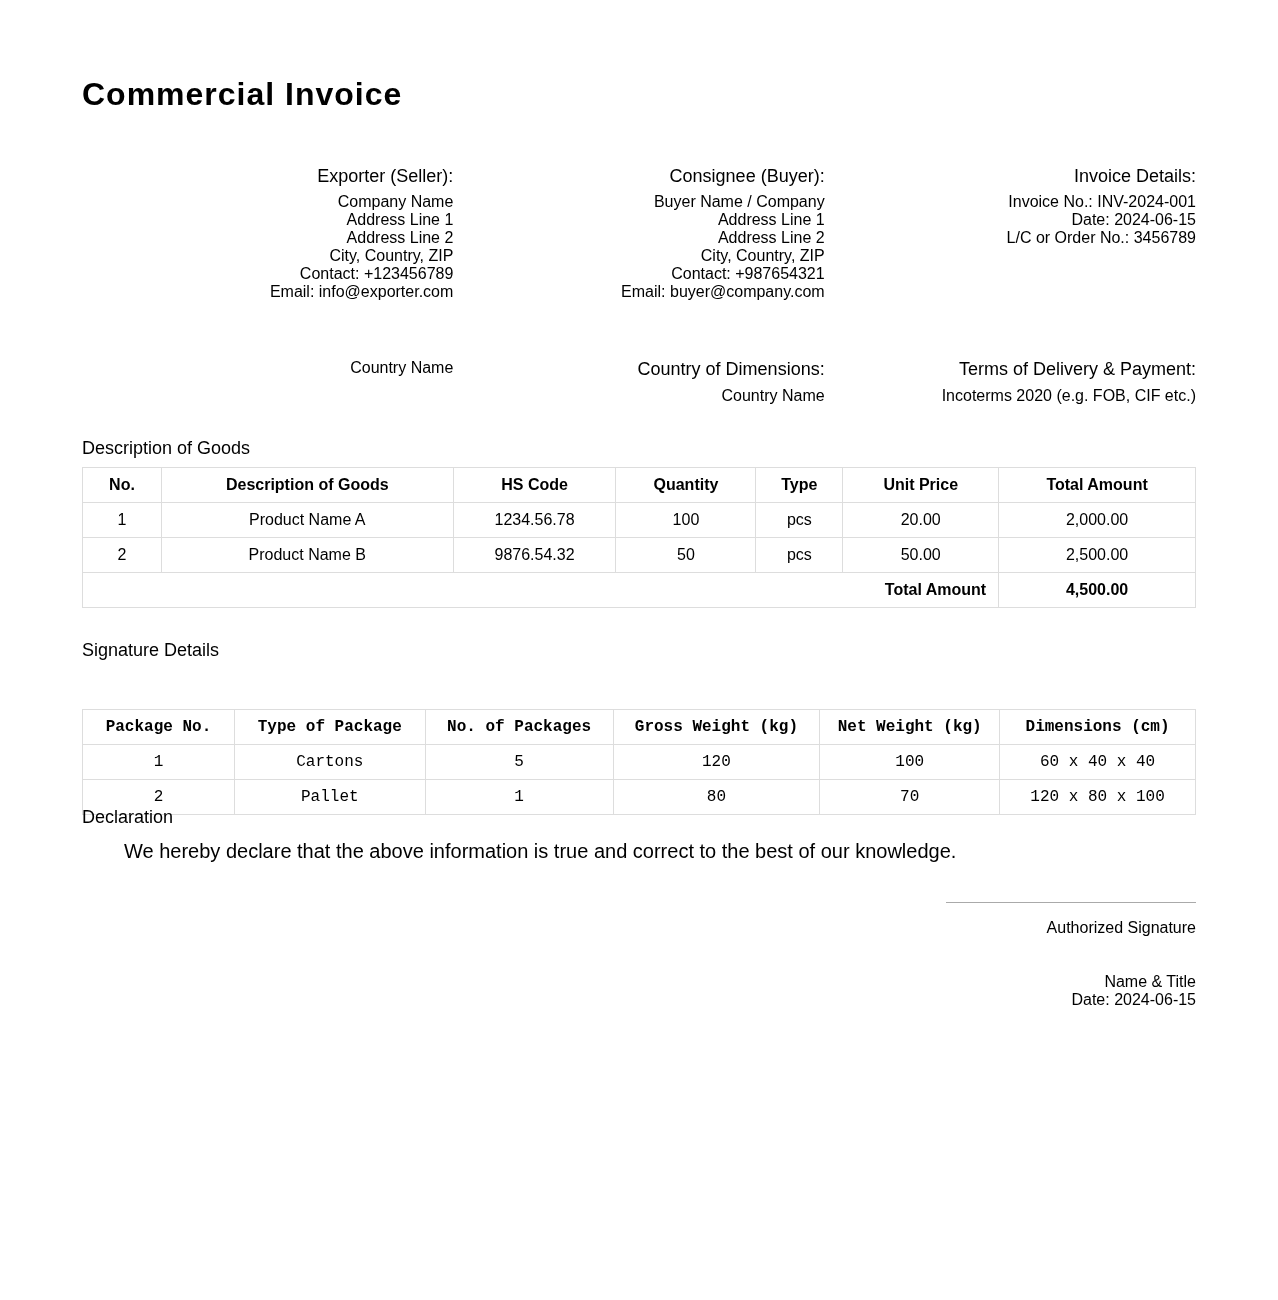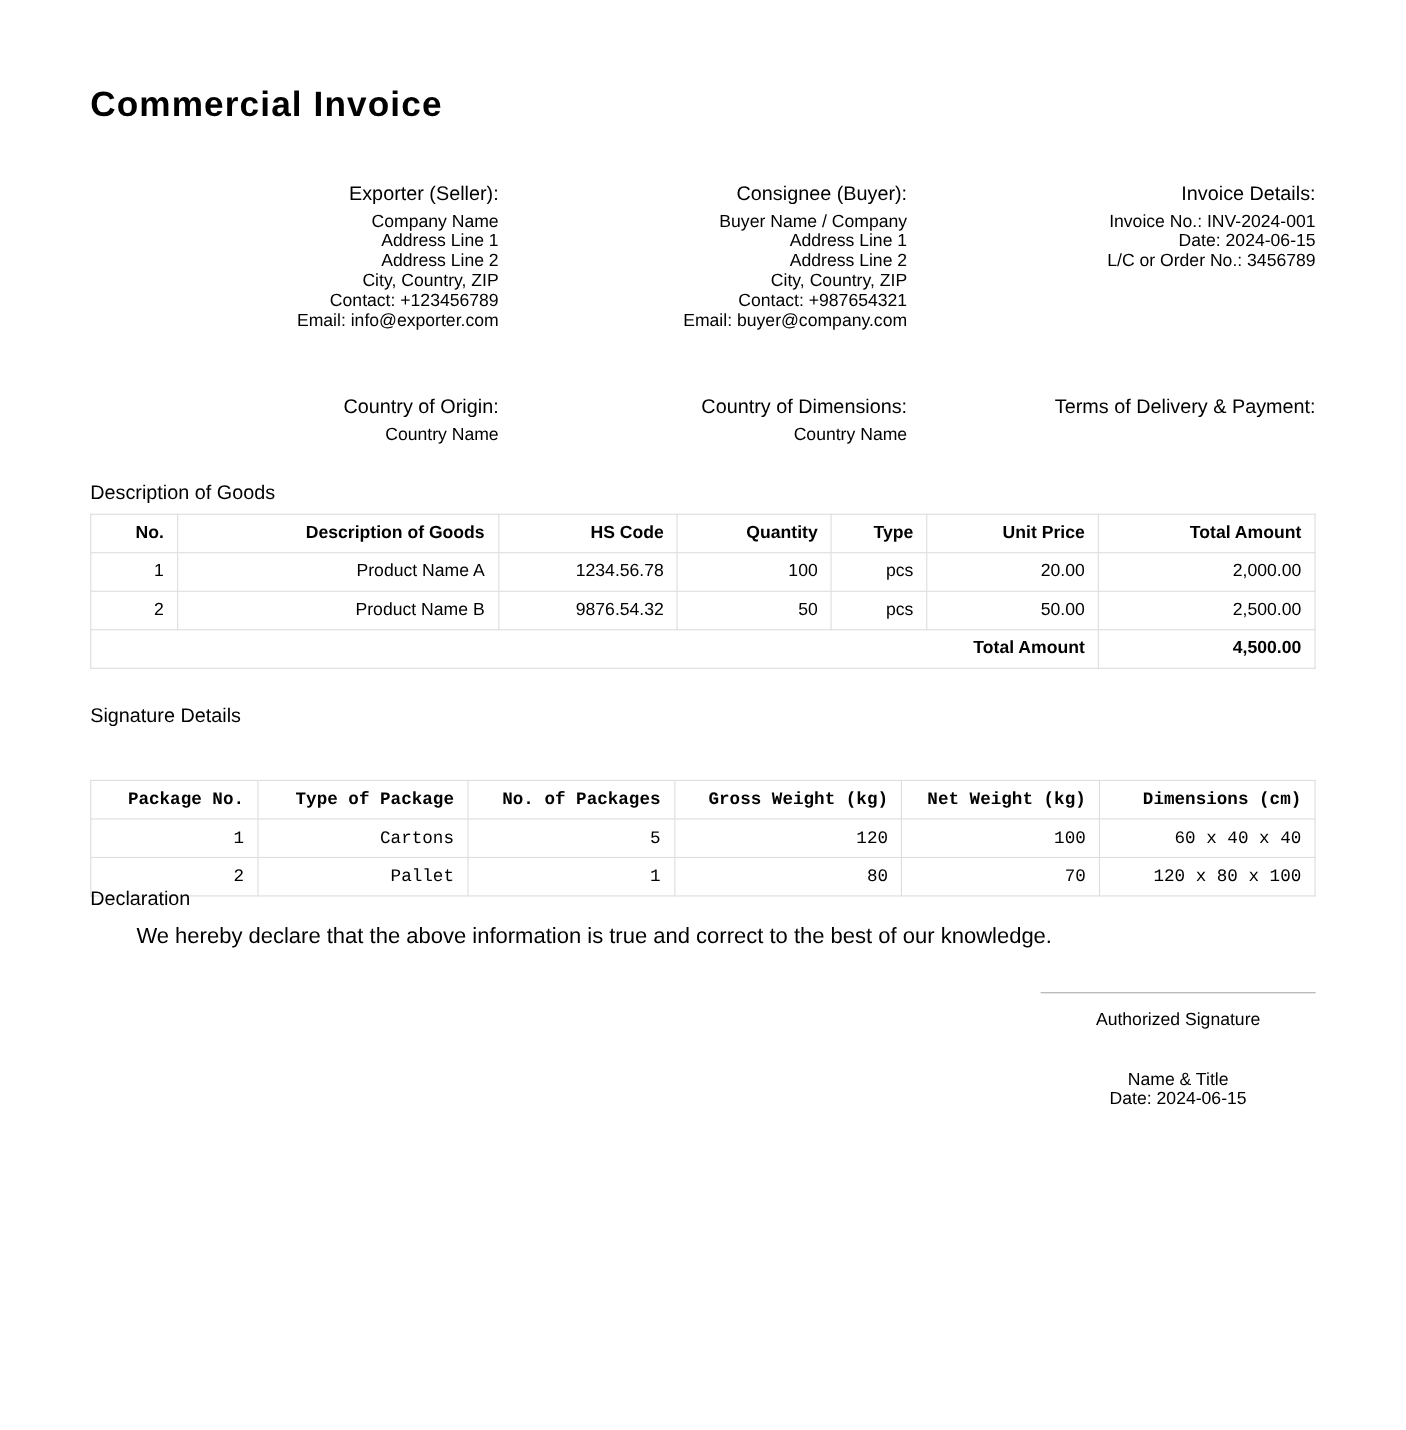--- a/index.html
+++ b/index.html
@@ -16,26 +16,26 @@
     .cols { position: absolute; left: 0; width: 1114px; display: flex; }
     .col { width: 382px; text-align: right; }
     .col-head { font-size: 18px; line-height: 22px; margin: 0 0 6px 0; font-weight: normal; }
     .col-line { font-size: 16px; line-height: 18px; }
     .row1 { top: 165px; }
     .row2 { top: 358px; }
     .row2 .col-head { margin-bottom: 6px; }
     .row2 .col-line { line-height: 20px; margin-left: 36px; }
     .section-title { position: absolute; left: 0; font-size: 18px; line-height: 22px; margin: 0; font-weight: normal; }
     table { position: absolute; left: 0; width: 1114px; border-collapse: collapse; font-size: 16px; }
-    td, th { border: 1px solid #dddddd; height: 34px; padding: 0 12px; text-align: right; vertical-align: middle; }
+    td, th { border: 1px solid #dddddd; height: 34px; padding: 0 12px; text-align: center; vertical-align: middle; }
     th { font-weight: bold; }
     .total-label { text-align: right; font-weight: bold; }
     .total-value { font-weight: bold; }
     .decl-text { position: absolute; left: 0; top: 841px; font-size: 20px; line-height: 20px; margin-left: 42px; }
-    .sig { position: absolute; left: 864px; top: 902px; width: 250px; text-align: center; font-size: 16px; }
+    .sig { position: absolute; left: 864px; top: 902px; width: 250px; text-align: right; font-size: 16px; }
     .sig-line { border-top: 1px solid #aaaaaa; height: 0; }
     .sig-label { margin-top: 16px; line-height: 18px; }
     .sig-name { margin-top: 36px; line-height: 18px; }
     .sig-date { line-height: 18px; }
   </style>
 </head>
 <body>
 
 <div class="page">
 
@@ -63,29 +63,29 @@
     <div class="col">
       <h3 class="col-head">Invoice Details:</h3>
       <div class="col-line">Invoice No.: INV-2024-001</div>
       <div class="col-line">Date: 2024-06-15</div>
       <div class="col-line">L/C or Order No.: 3456789</div>
     </div>
   </div>
 
   <div class="cols row2">
     <div class="col">
-      <h3 class="col-head">Country of Origin:</h3>
       <div class="col-line">Country Name</div>
     </div>
     <div class="col">
       <h3 class="col-head">Country of Dimensions:</h3>
       <div class="col-line">Country Name</div>
     </div>
     <div class="col">
       <h3 class="col-head">Terms of Delivery &amp; Payment:</h3>
+      <div class="col-line">Incoterms 2020 (e.g. FOB, CIF etc.)</div>
     </div>
   </div>
 
   <h3 class="section-title" style="top:437px;">Description of Goods</h3>
   <table style="top:467px;">
     <colgroup>
       <col style="width:79px">
         <col style="width:292px">
         <col style="width:163px">
         <col style="width:140px">

